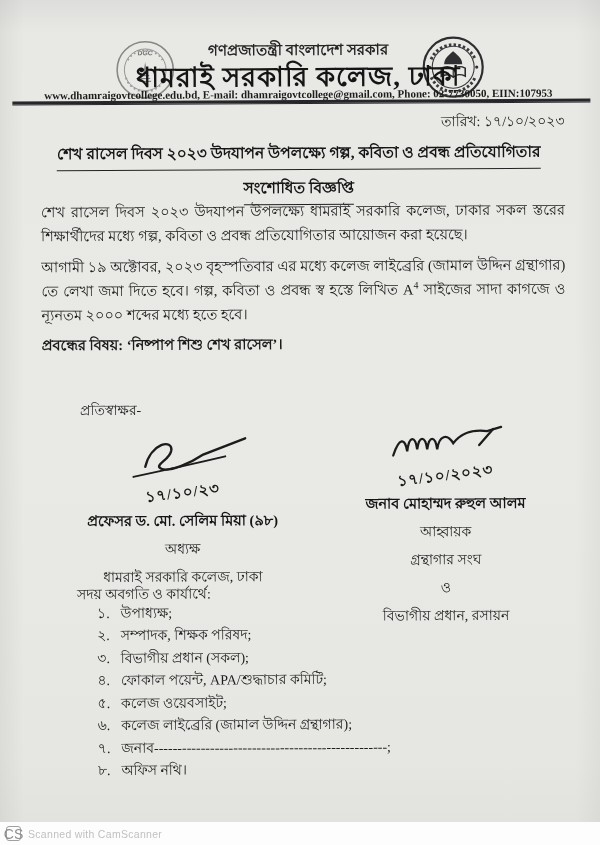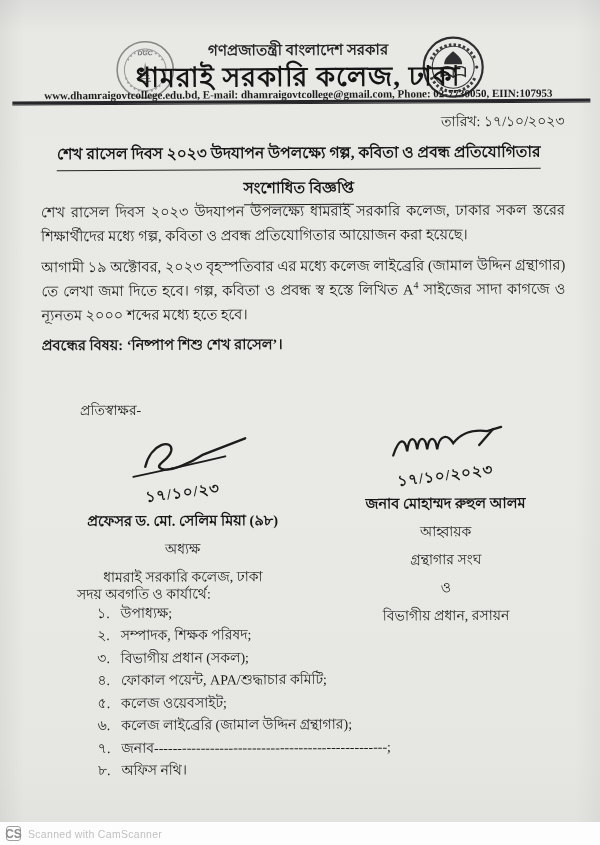--- a/index.html
+++ b/index.html
@@ -57,21 +57,21 @@
   
   .dist-head { position:absolute; top:582px; left:76px; font-size:14px; color:#1d1d1d; }
   .dist-list { position:absolute; top:604px; left:96px; right:30px; display:flex; flex-direction:column; gap:3.6px; }
   .dist-item { font-size:14px; color:#1d1d1d; line-height:1.35; white-space:nowrap; }
   .dist-item .num { display:inline-block; min-width:20px; }
 
   
   .footer { position:absolute; left:0; bottom:0; width:600px; height:23px; background:#fdfdfd; display:flex; align-items:center; }
   .cs-badge { width:15px; height:15px; margin-left:6px; border:1.5px solid #9f9f9f; border-radius:3px;
               display:flex; align-items:center; justify-content:center;
-              font-family:"Liberation Sans", sans-serif; font-size:12px; font-weight:bold; color:#8e8e8e; }
+              font-family:"Liberation Sans", sans-serif; font-size:14px; font-weight:normal; color:#8e8e8e; }
   .cs-text { margin-left:7px; font-family:"Liberation Sans", sans-serif; font-size:10.5px; color:#c0c0c0; letter-spacing:.3px; }
 </style>
 </head>
 <body>
 
 <div class="paper">
   <div class="content">
 
     <div class="seal seal-left">
       <svg width="62" height="62" viewBox="0 0 64 64">

